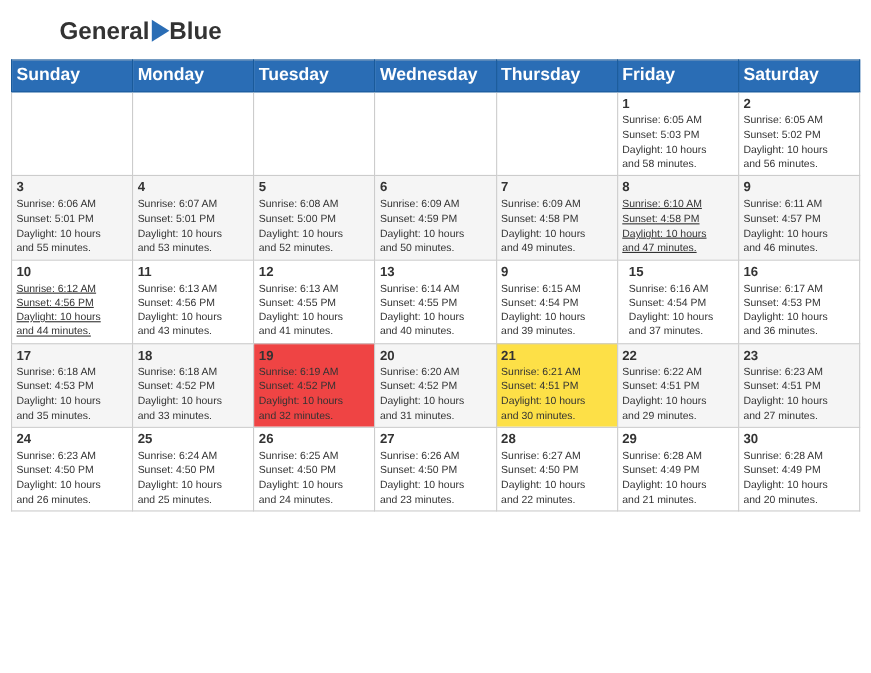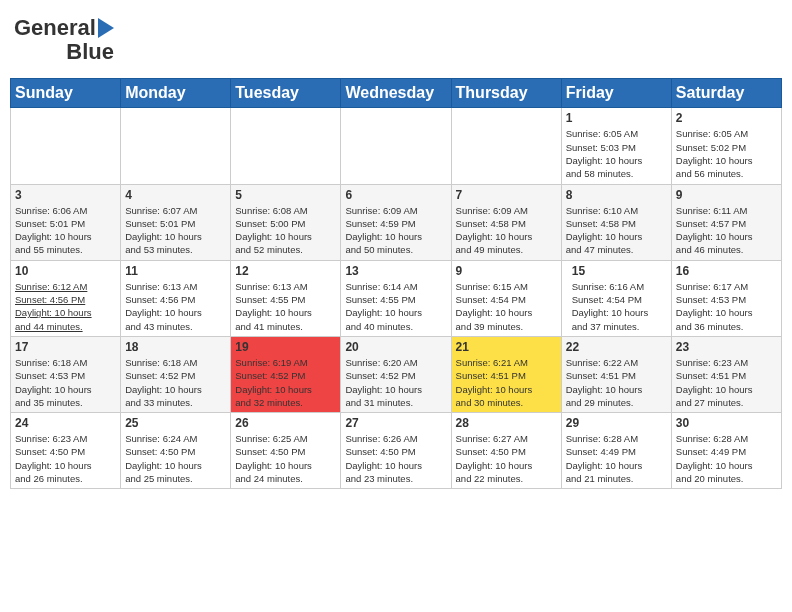--- a/index.html
+++ b/index.html
@@ -12,22 +12,22 @@
     }
     .header {
       display: flex;
       justify-content: space-between;
       align-items: flex-start;
       margin-bottom: 8px;
       padding: 6px 4px;
     }
     .logo {
       display: flex;
-      flex-direction: column;
       align-items: flex-end;
+      margin-left: 40px;
     }
     .logo-text {
       font-size: 22px;
       font-weight: bold;
       color: #333;
       line-height: 1.1;
     }
     .logo-arrow {
       width: 0; height: 0;
       border-top: 10px solid transparent;
@@ -181,21 +181,21 @@
         </td>
         <td style="background: rgb(245, 245, 245);">
           <span class="day-number">7</span>
           <div class="day-info" style="white-space: pre-line;">Sunrise: 6:09 AM
 Sunset: 4:58 PM
 Daylight: 10 hours
 and 49 minutes.</div>
         </td>
         <td style="background: rgb(245, 245, 245);">
           <span class="day-number">8</span>
-          <div class="day-info" style="white-space: pre-line;">Sunrise: 6:10 AM
+          <div class="day-info" style="white-space: pre-line; text-decoration: underline;">Sunrise: 6:10 AM
 Sunset: 4:58 PM
 Daylight: 10 hours
 and 47 minutes.</div>
         </td>
         <td style="background: rgb(245, 245, 245);">
           <span class="day-number">9</span>
           <div class="day-info" style="white-space: pre-line;">Sunrise: 6:11 AM
 Sunset: 4:57 PM
 Daylight: 10 hours
 and 46 minutes.</div>

